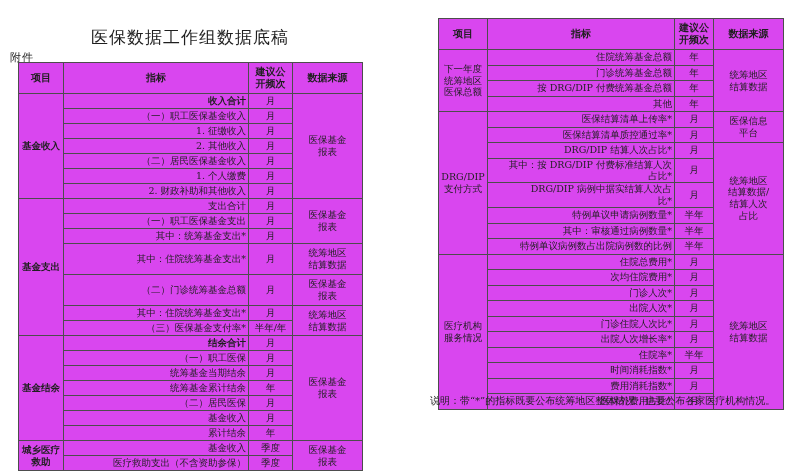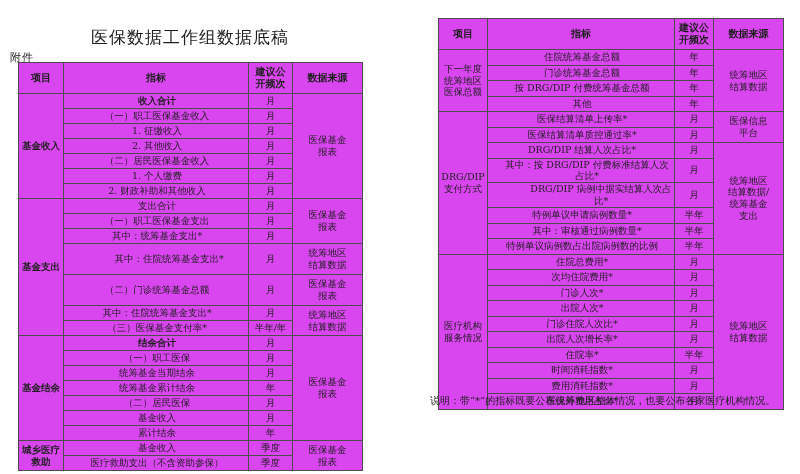--- a/index.html
+++ b/index.html
@@ -16,21 +16,21 @@
     padding:0;vertical-align:middle;line-height:1.25;overflow:hidden;}
   th{font-size:10px;font-weight:bold;text-align:center;padding:1px 2px;}
   #left-table{top:62px;left:18px;width:344px;}
   #right-table{top:18px;left:438px;width:345px;}
   #left-table tr{height:15px;}
   #right-table tr{height:15.5px;}
   tr.hdr{height:31px !important;}
   tr.tall{height:31px !important;}
   td.proj{text-align:center;font-weight:bold;padding:0 2px;}
   #right-table td.proj{font-weight:normal;margin-left:36px;}
-  td.ind{text-align:center;padding:0 2px 0 4px;}
+  td.ind{text-align:right;padding:0 2px 0 4px;}
   td.freq{text-align:center;padding:0 1px;}
   td.src{text-align:center;padding:0 11px;}
   td.ind.b{font-weight:bold;}
   td.ind.ind1{padding-left:14px;}
   td.ind.ind2{padding-left:28px;}
   td.ind.ind4{padding-left:42px;}
   .footnote{position:absolute;top:394px;left:430px;width:364px;font-size:10px;line-height:1.3;}
 </style>
 </head>
 <body>
@@ -200,21 +200,21 @@
     <td class="freq">月</td>
     <td class="src" rowspan="2">医保信息平台</td>
   </tr>
   <tr>
         <td class="ind">医保结算清单质控通过率*</td>
         <td class="freq">月</td>
       </tr>
   <tr>
     <td class="ind">DRG/DIP 结算人次占比*</td>
     <td class="freq">月</td>
-    <td class="src" rowspan="6">统筹地区结算数据/统筹基金支出</td>
+    <td class="src" rowspan="6">统筹地区结算数据/结算人次占比</td>
   </tr>
   <tr>
         <td class="ind ind1">其中：按 DRG/DIP 付费标准结算人次占比*</td>
         <td class="freq">月</td>
       </tr>
   <tr>
         <td class="ind ind4">DRG/DIP 病例中据实结算人次占比*</td>
         <td class="freq">月</td>
       </tr>
   <tr>

